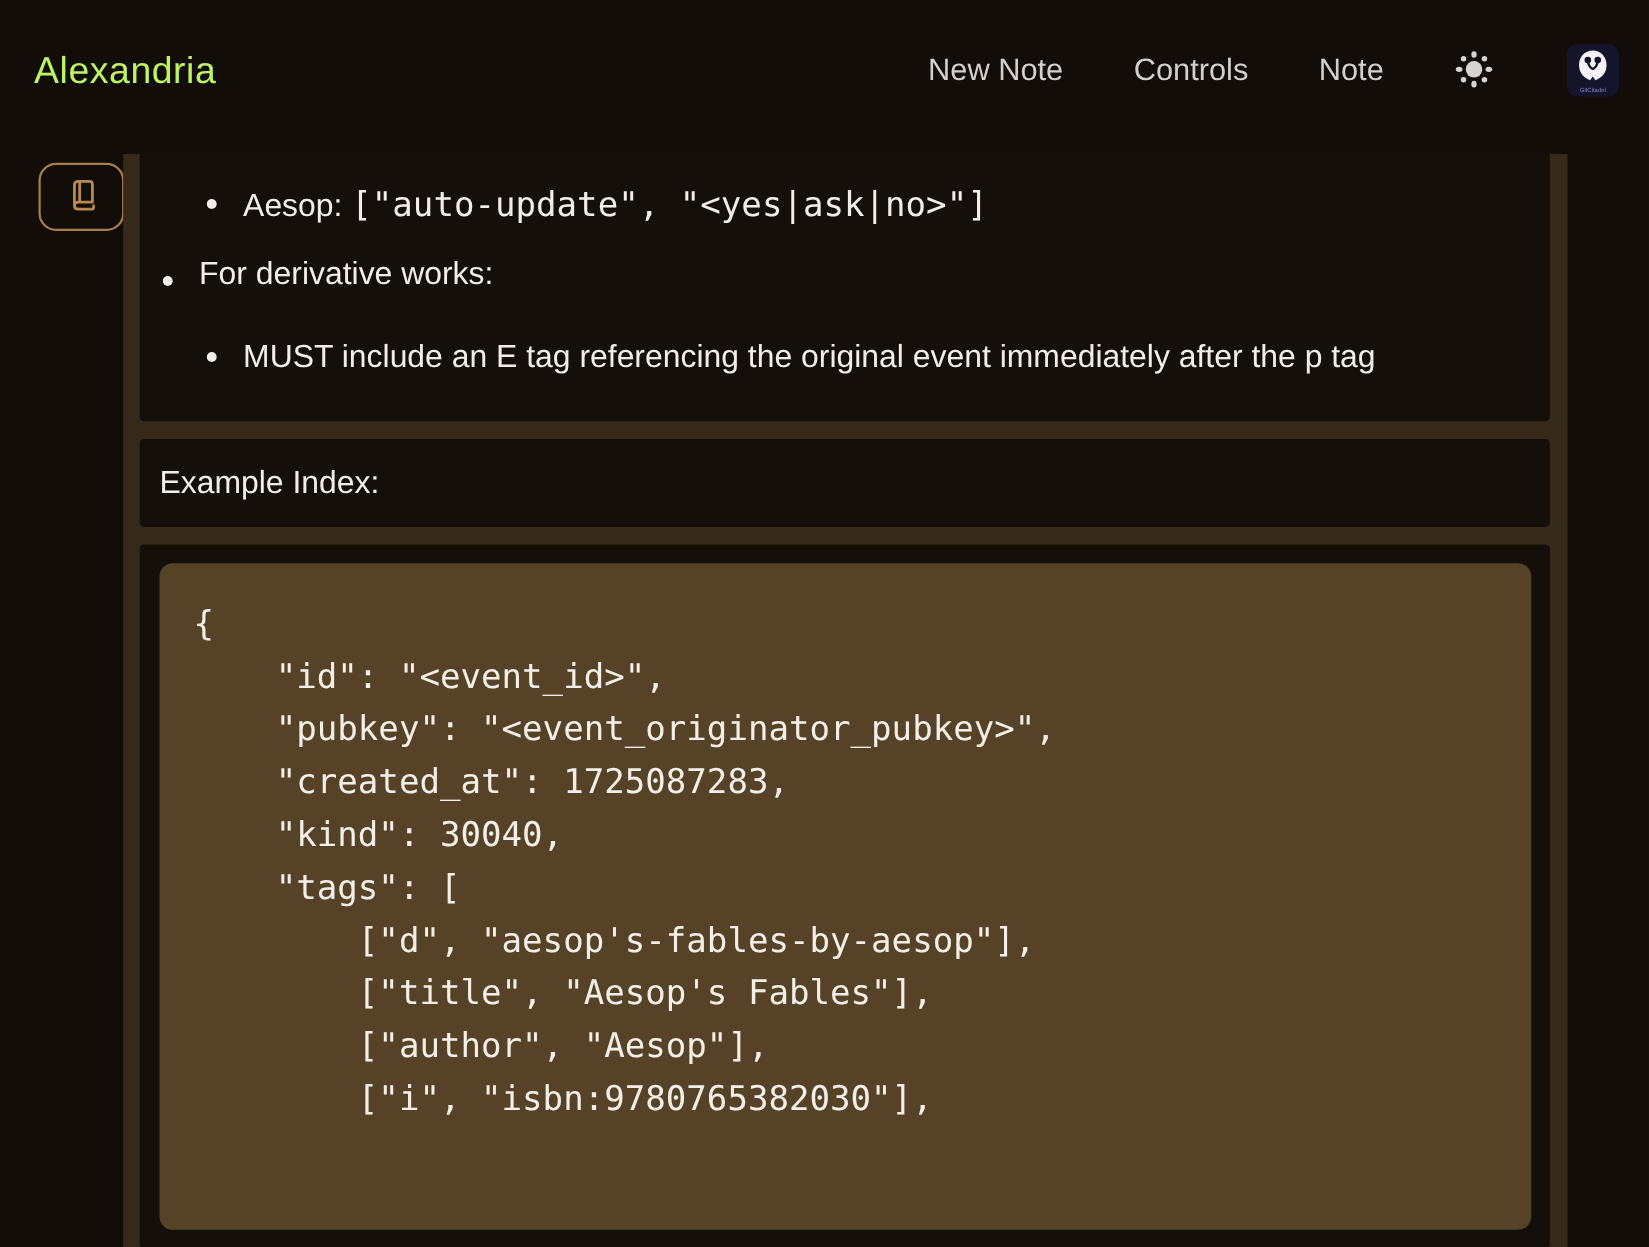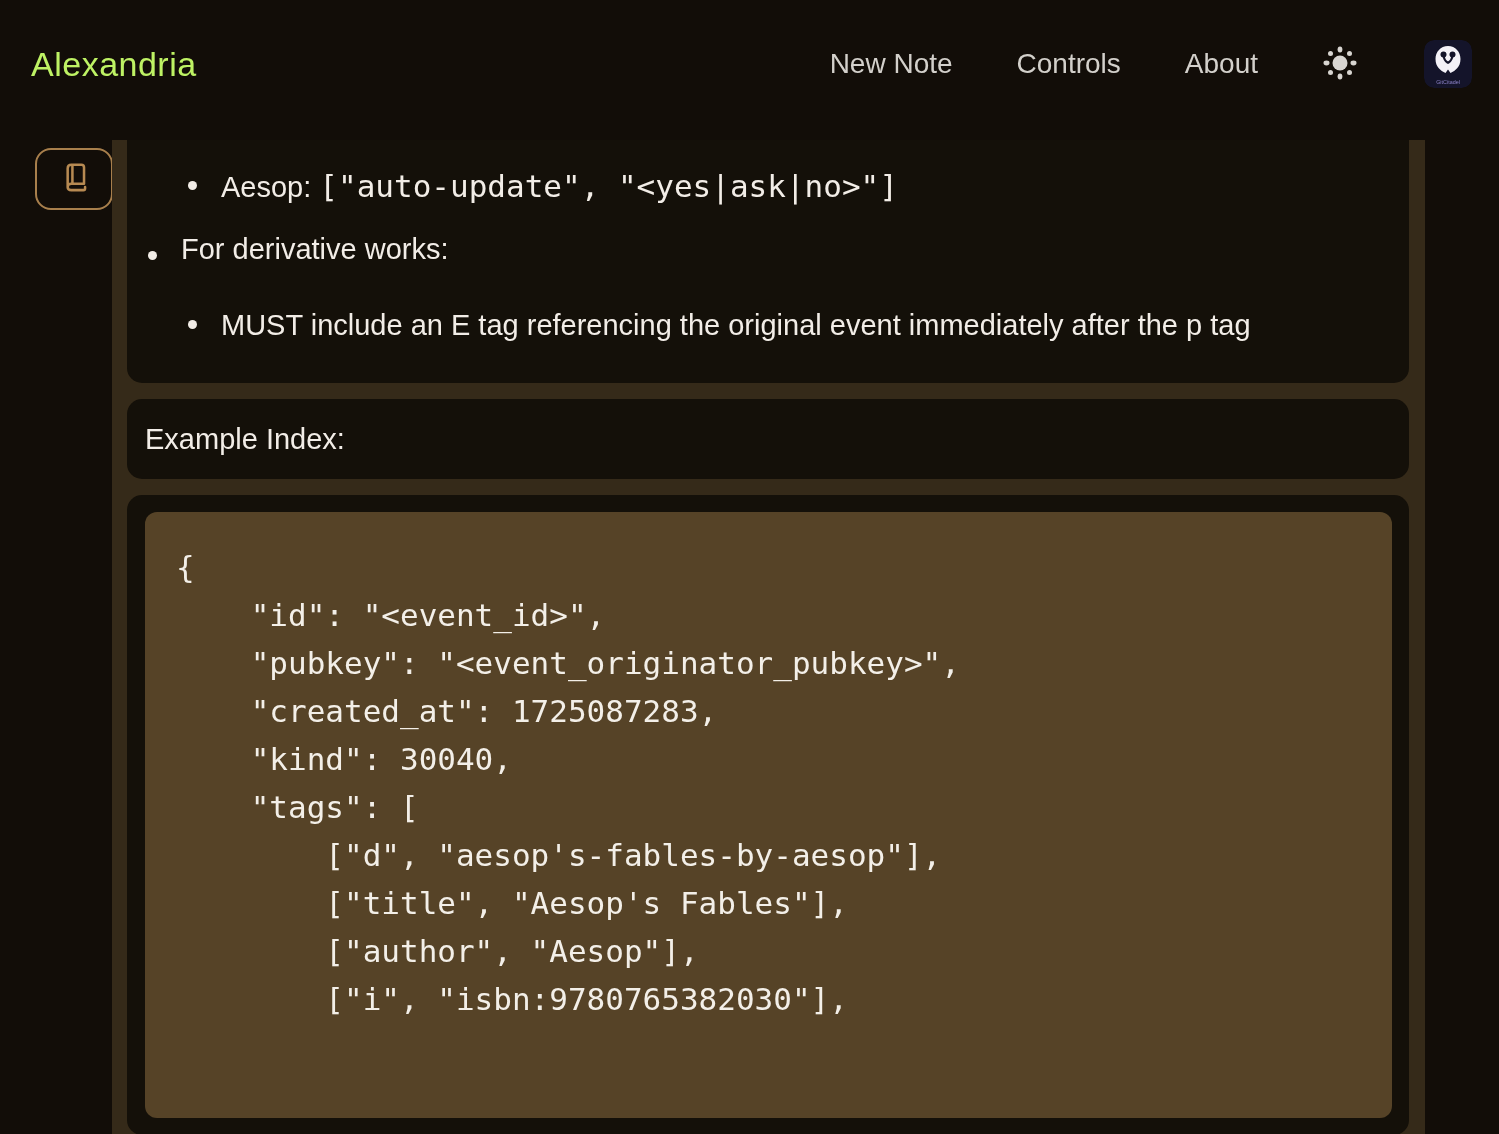--- a/index.html
+++ b/index.html
@@ -51,21 +51,21 @@
   }
 
   
   .main-frame{
     position:absolute;left:112px;top:140px;width:1313px;height:994px;
     background:var(--frame-bg);
     padding:0 16px 0 15px;
     overflow:hidden;
   }
   .cards{display:flex;flex-direction:column;gap:16px;}
-  .card{background:var(--card-bg);border-radius:15px;flex:none;}
+  .card{background:var(--card-bg);border-radius:4px;flex:none;}
   .card-bullets{
     border-top-left-radius:0;border-top-right-radius:0;
     padding:28px 30px 40px 0;
   }
   .card-example{
     height:80px;display:flex;align-items:center;
     padding-left:18px;font-size:29px;color:var(--text);
   }
   .card-code{
     padding:17px 17px 17px 18px;height:640px;
@@ -101,21 +101,21 @@
   .code-line{white-space:pre;}
 </style>
 </head>
 <body>
 
 <div class="header">
   <div class="brand">Alexandria</div>
   <div class="nav">
     <span class="nav-item">New Note</span>
     <span class="nav-item">Controls</span>
-    <span class="nav-item">About</span>
+    <span class="nav-item">Note</span>
   </div>
   <button class="theme-btn">
     <span>
       <svg width="36" height="36" viewBox="0 0 36 36">
         <g fill="#d8d5d1">
           <circle cx="18" cy="18" r="7.5"></circle>
           <ellipse cx="18" cy="4.5" rx="2.4" ry="3"></ellipse>
           <ellipse cx="18" cy="31.5" rx="2.4" ry="3"></ellipse>
           <ellipse cx="4.5" cy="18" rx="3" ry="2.4"></ellipse>
           <ellipse cx="31.5" cy="18" rx="3" ry="2.4"></ellipse>

